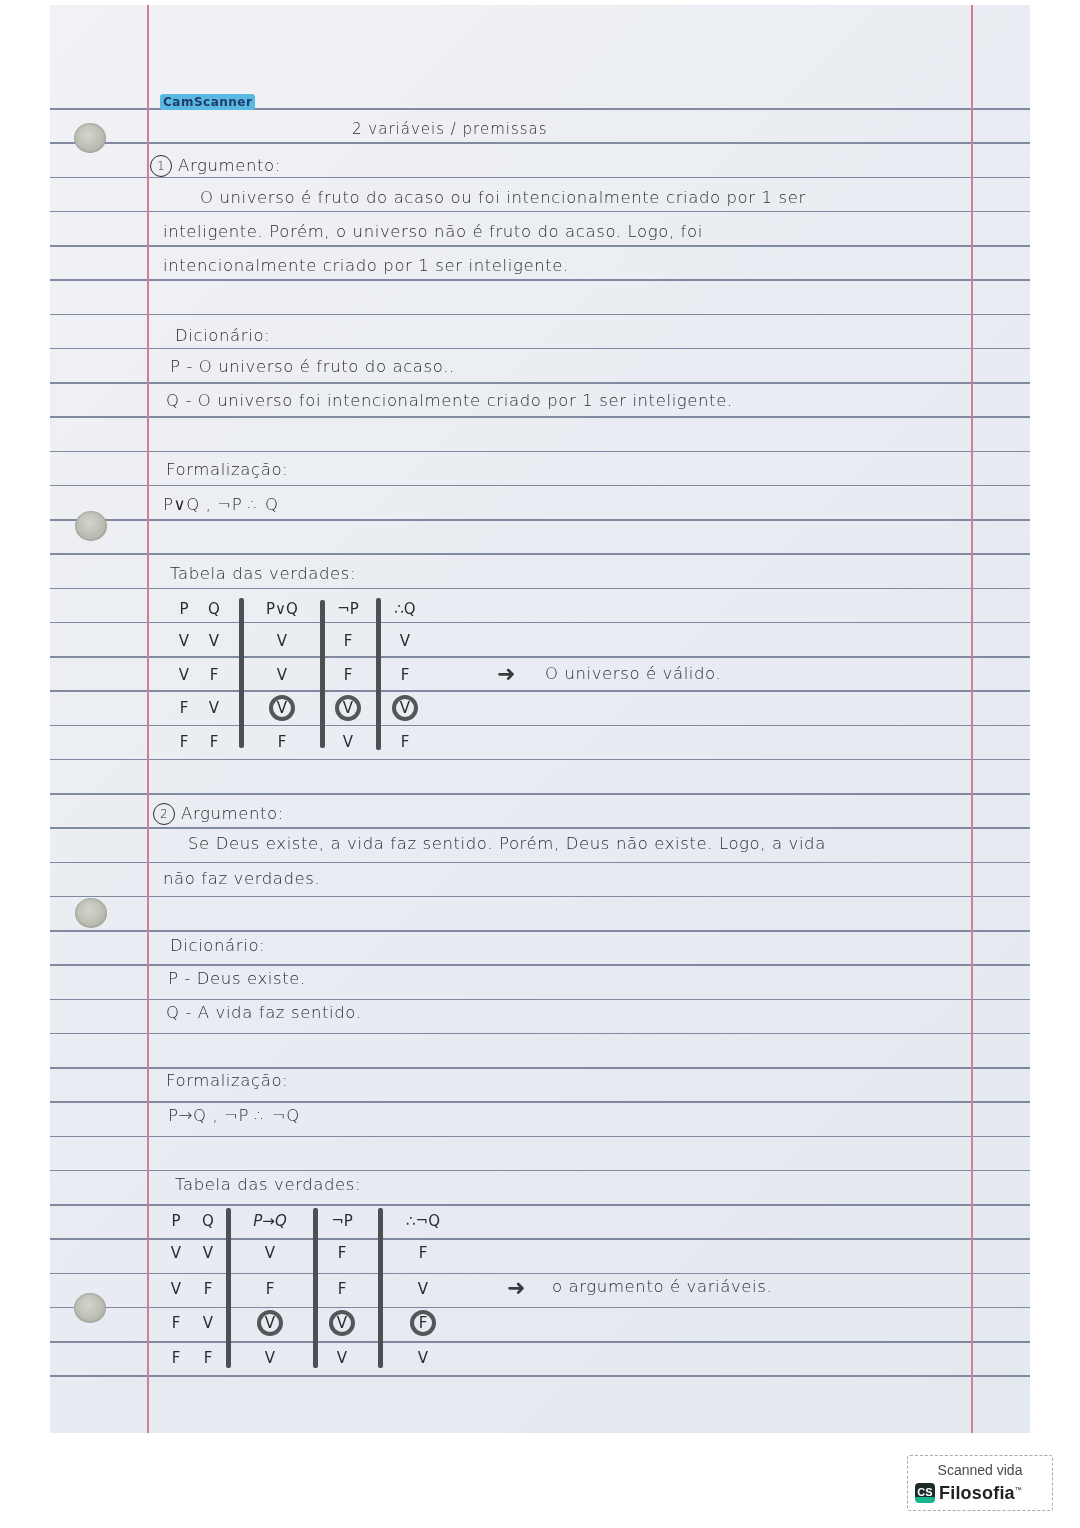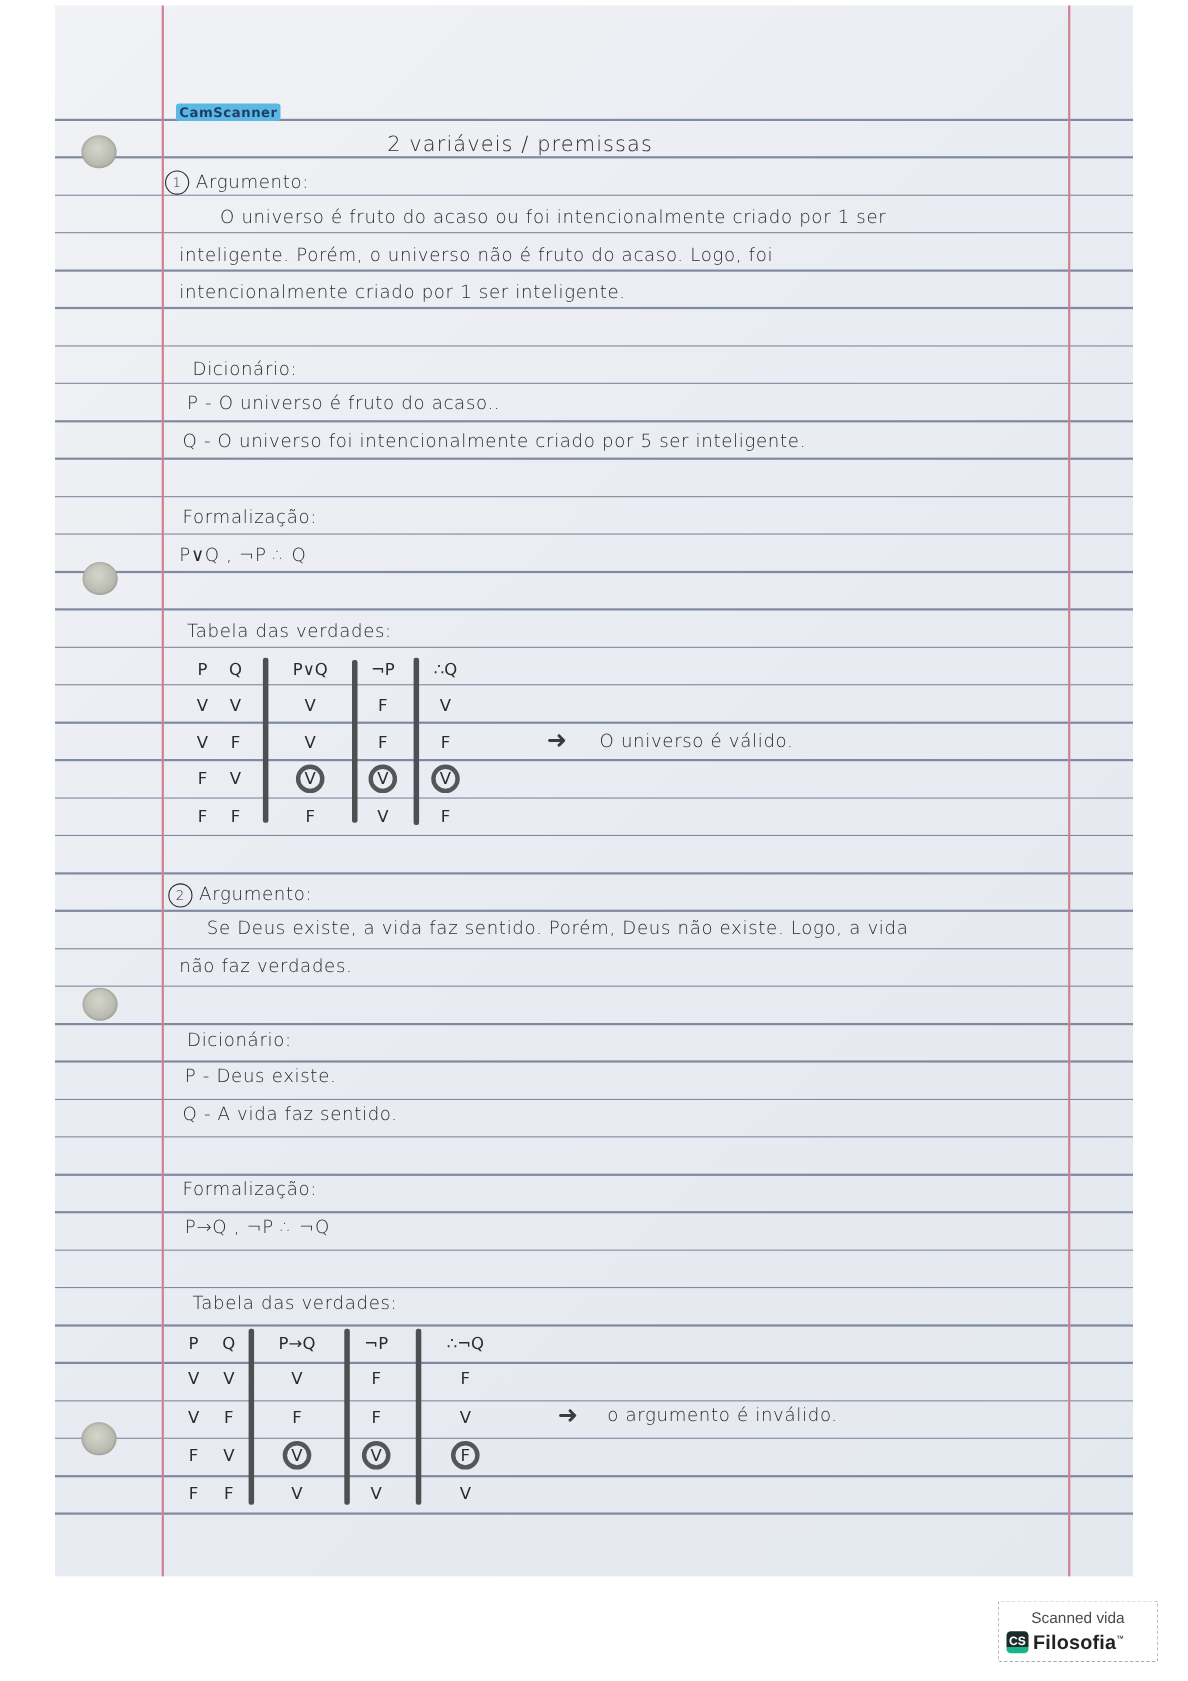--- a/index.html
+++ b/index.html
@@ -24,21 +24,21 @@
   }
   .hw {
     position:absolute; color:#2b2b30; font-family:"DejaVu Sans", sans-serif;
     font-weight:300; letter-spacing:.6px; white-space:nowrap; line-height:1;
   }
   .subject {
     position:absolute; left:160px; top:94px; font-size:12px; color:#213c6a; font-weight:bold;
     background:#5ab9e3; padding:1px 3px; border-radius:3px; letter-spacing:.5px;
     font-family:"DejaVu Sans", sans-serif;
   }
-  .title { font-size:19px; letter-spacing:1px; }
+  .title { font-size:15px; letter-spacing:1px; }
   .txt { font-size:16.5px; }
   .circle-num {
     display:inline-block; width:20px; height:20px; border:1.6px solid #2b2b30; border-radius:50%;
     font-size:12px; text-align:center; line-height:20px; margin-right:6px; vertical-align:middle;
   }
   .vbar { position:absolute; width:5px; background:#4e4f52; border-radius:2px; }
   .cell { position:absolute; font-size:15px; color:#2b2b30; transform:translateX(-50%); font-family:"DejaVu Sans", sans-serif; }
   .circ {
     position:absolute; width:26px; height:26px; border:4px solid #55565a; border-radius:50%;
     transform:translate(-50%,-50%); box-sizing:border-box;
@@ -114,21 +114,21 @@
 
 <div class="hw txt" style="left:150px;top:155px">
   <span class="circle-num">1</span><span>Argumento:</span>
 </div>
 <span class="hw txt" style="left:200px;top:190px">O universo é fruto do acaso ou foi intencionalmente criado por 1 ser</span>
 <span class="hw txt" style="left:163px;top:224px">inteligente. Porém, o universo não é fruto do acaso. Logo, foi</span>
 <span class="hw txt" style="left:163px;top:258px">intencionalmente criado por 1 ser inteligente.</span>
 
 <span class="hw txt" style="left:175px;top:328px">Dicionário:</span>
 <span class="hw txt" style="left:170px;top:359px">P - O universo é fruto do acaso..</span>
-<span class="hw txt" style="left:166px;top:393px">Q - O universo foi intencionalmente criado por 5 ser inteligente.</span>
+<span class="hw txt" style="left:166px;top:393px">Q - O universo foi intencionalmente criado por 1 ser inteligente.</span>
 
 <span class="hw txt" style="left:166px;top:462px">Formalização:</span>
 <span class="hw txt" style="left:163px;top:497px">P∨Q , ¬P ∴ Q</span>
 
 <span class="hw txt" style="left:170px;top:566px">Tabela das verdades:</span>
 
 <div>
   <div class="vbar" style="left:239px;top:598px;height:150px"></div>
   <div class="vbar" style="left:320px;top:600px;height:148px"></div>
   <div class="vbar" style="left:376px;top:598px;height:152px"></div>
@@ -181,21 +181,21 @@
 
 <span class="hw txt" style="left:175px;top:1177px">Tabela das verdades:</span>
 
 <div>
   <div class="vbar" style="left:226px;top:1208px;height:160px"></div>
   <div class="vbar" style="left:313px;top:1208px;height:160px"></div>
   <div class="vbar" style="left:378px;top:1208px;height:160px"></div>
   <div id="t2">
       <span class="cell" style="left: 176px; top: 1212px;">P</span>
       <span class="cell" style="left: 208px; top: 1212px;">Q</span>
-      <span class="cell" style="left: 270px; top: 1212px;">P→Q</span>
+      <span class="cell" style="left: 270px; top: 1212px; font-style: italic;">P→Q</span>
       <span class="cell" style="left: 342px; top: 1212px;">¬P</span>
       <span class="cell" style="left: 423px; top: 1212px;">∴¬Q</span>
       <span class="cell" style="left: 176px; top: 1244px;">V</span>
       <span class="cell" style="left: 208px; top: 1244px;">V</span>
       <span class="cell" style="left: 270px; top: 1244px;">V</span>
       <span class="cell" style="left: 342px; top: 1244px;">F</span>
       <span class="cell" style="left: 423px; top: 1244px;">F</span>
       <span class="cell" style="left: 176px; top: 1280px;">V</span>
       <span class="cell" style="left: 208px; top: 1280px;">F</span>
       <span class="cell" style="left: 270px; top: 1280px;">F</span>
@@ -210,19 +210,19 @@
       <span class="cell" style="left: 423px; top: 1314px;">F</span>
       <span class="circ" style="left: 423px; top: 1323px;"></span>
       <span class="cell" style="left: 176px; top: 1349px;">F</span>
       <span class="cell" style="left: 208px; top: 1349px;">F</span>
       <span class="cell" style="left: 270px; top: 1349px;">V</span>
       <span class="cell" style="left: 342px; top: 1349px;">V</span>
       <span class="cell" style="left: 423px; top: 1349px;">V</span>
     </div>
 </div>
 <span class="arrow" style="left:507px;top:1275px">➜</span>
-<span class="hw txt" style="left:552px;top:1279px">o argumento é inválido.</span>
+<span class="hw txt" style="left:552px;top:1279px">o argumento é variáveis.</span>
 
 <div class="cs-badge">
   <div class="cs-top">Scanned vida</div>
   <div class="cs-logo">CS</div>
   <div class="cs-name"><span>Filosofia</span><sup style="font-size:7px;font-weight:normal">™</sup></div>
 </div>
 
 </body></html>

